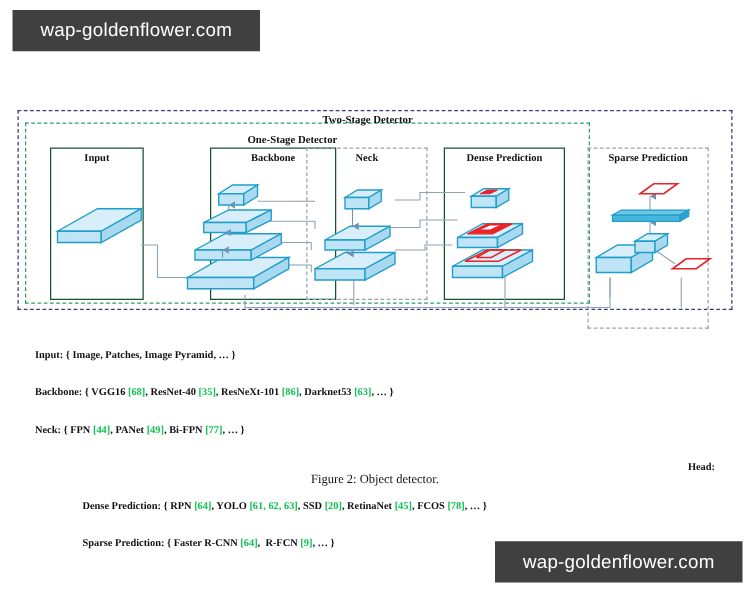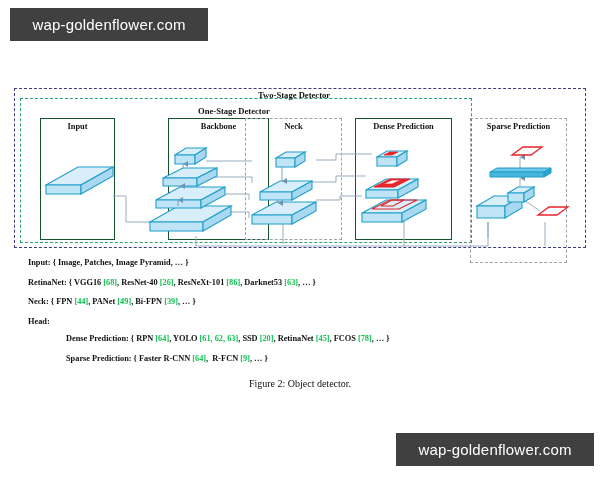--- a/index.html
+++ b/index.html
@@ -134,23 +134,24 @@
     width: 544px;
   }
   .txt-line {
     font-family: "Liberation Serif", serif;
     font-weight: bold;
     font-size: 8.3px;
     color: #111;
     margin-bottom: 10.5px;
     white-space: nowrap;
     line-height: 1.1;
+    margin-top: 21px;
   }
   .txt-line.indent { margin-left: 38px; }
-  .txt-line.tight  { margin-bottom: 8px; }
+  .txt-line.tight  { margin-bottom: 8px; text-align: right; }
   .cite { color: #12c254; font-weight: bold; }
 
   #figure-caption {
     position: absolute;
     left: 0; top: 378px;
     width: 600px;
     text-align: center;
     font-family: "Liberation Serif", serif;
     font-size: 10px;
     color: #111;
@@ -335,25 +336,25 @@
     <polygon points="538,215 549,207 568,207 557,215" fill="none" stroke="#e8232a" stroke-width="1.3"></polygon>
   </svg>
 
   <div id="text-block">
 
     <div class="txt-line">
       <span>Input:</span><span> { Image, Patches, Image Pyramid, </span><span>… }</span>
     </div>
 
     <div class="txt-line">
-      <span>RetinaNet:</span><span> { </span><span>VGG16</span> <span class="cite">[68]</span><span>, </span><span>ResNet-40</span> <span class="cite">[26]</span><span>, </span><span>ResNeXt-101</span> <span class="cite">[86]</span><span>, </span><span>Darknet53</span> <span class="cite">[63]</span><span>, … }</span>
+      <span>Backbone:</span><span> { </span><span>VGG16</span> <span class="cite">[68]</span><span>, </span><span>ResNet-40</span> <span class="cite">[35]</span><span>, </span><span>ResNeXt-101</span> <span class="cite">[86]</span><span>, </span><span>Darknet53</span> <span class="cite">[63]</span><span>, … }</span>
     </div>
 
     <div class="txt-line">
-      <span>Neck:</span><span> { </span><span>FPN</span> <span class="cite">[44]</span><span>, </span><span>PANet</span> <span class="cite">[49]</span><span>, </span><span>Bi-FPN</span> <span class="cite">[39]</span><span>, … }</span>
+      <span>Neck:</span><span> { </span><span>FPN</span> <span class="cite">[44]</span><span>, </span><span>PANet</span> <span class="cite">[49]</span><span>, </span><span>Bi-FPN</span> <span class="cite">[77]</span><span>, … }</span>
     </div>
 
     <div class="txt-line tight">
       <span>Head:</span>
     </div>
 
     <div class="txt-line indent">
       <span>Dense Prediction:</span><span> { </span><span>RPN</span> <span class="cite">[64]</span><span>, </span><span>YOLO</span> <span class="cite">[61, 62, 63]</span><span>, </span><span>SSD</span> <span class="cite">[20]</span><span>, </span><span>RetinaNet</span> <span class="cite">[45]</span><span>, </span><span>FCOS</span> <span class="cite">[78]</span><span>, … }</span>
     </div>
 

